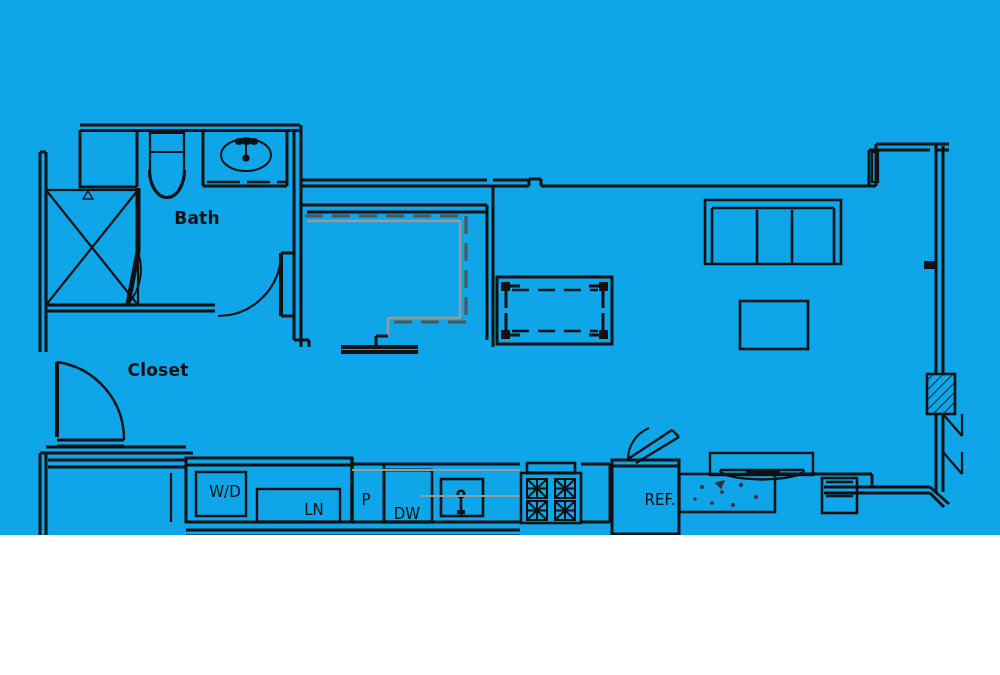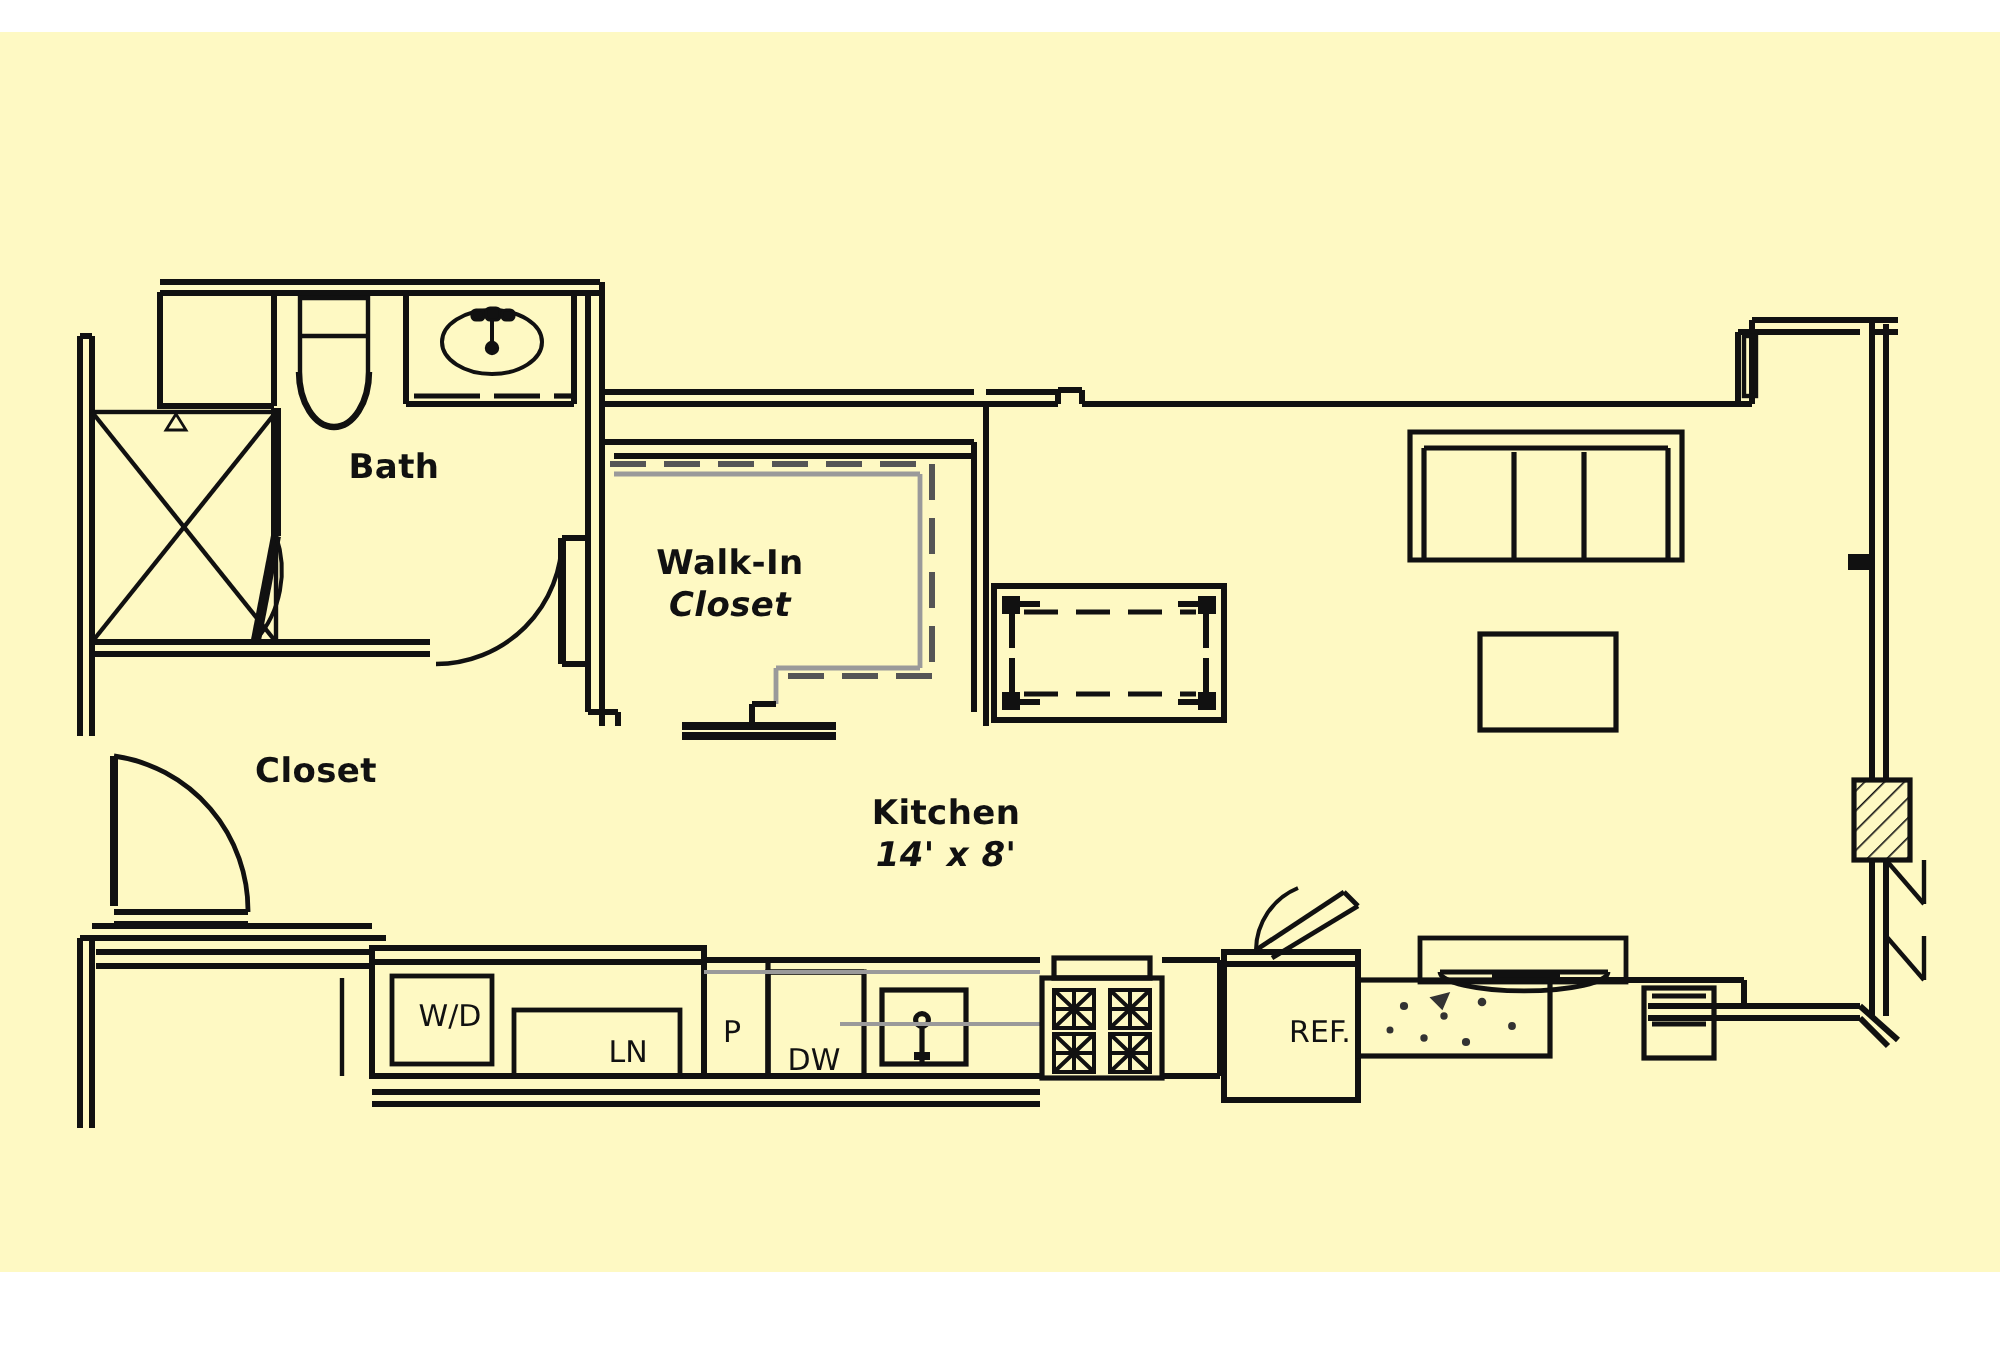--- a/index.html
+++ b/index.html
@@ -6,24 +6,23 @@
   * { box-sizing: border-box; }
   html, body {
     margin: 0;
     padding: 0;
     background: #ffffff;
     font-family: "DejaVu Sans", sans-serif;
   }
   #plan-root {
     position: relative;
     width: 1000px;
-    height: 620px;
-    background: #fef9c3;
+    height: 535px;
+    background: #0ea5e9;
     overflow: hidden;
-    margin-top: 16px;
   }
   #plan-svg {
     position: absolute;
     left: 0;
     top: 0;
     width: 1000px;
     height: 675px;
     display: block;
   }
   .room-label {
@@ -422,29 +421,21 @@
   </svg>
 
   <div class="room-label" style="left:197px; top:208px; transform:translate(-50%,0);">
     <span class="lbl-name">Bath</span>
   </div>
 
   <div class="room-label" style="left:158px; top:360px; transform:translate(-50%,0);">
     <span class="lbl-name">Closet</span>
   </div>
 
-  <div class="room-label" style="left:365px; top:256px; transform:translate(-50%,0);">
-    <span class="lbl-name">Walk-In</span>
-    <span class="lbl-dim">Closet</span>
-  </div>
-
-  <div class="room-label" style="left:473px; top:381px; transform:translate(-50%,0);">
-    <span class="lbl-name">Kitchen</span>
-    <span class="lbl-dim">14' x 8'</span>
-  </div>
+
 
 
   <div class="appl-label" style="left:225px; top:484px; transform:translate(-50%,0);">W/D</div>
 
   <div class="appl-label" style="left:314px; top:502px; transform:translate(-50%,0);">LN</div>
 
   <div class="appl-label" style="left:366px; top:492px; transform:translate(-50%,0);">P</div>
 
   <div class="appl-label" style="left:407px; top:506px; transform:translate(-50%,0);">DW</div>
 

